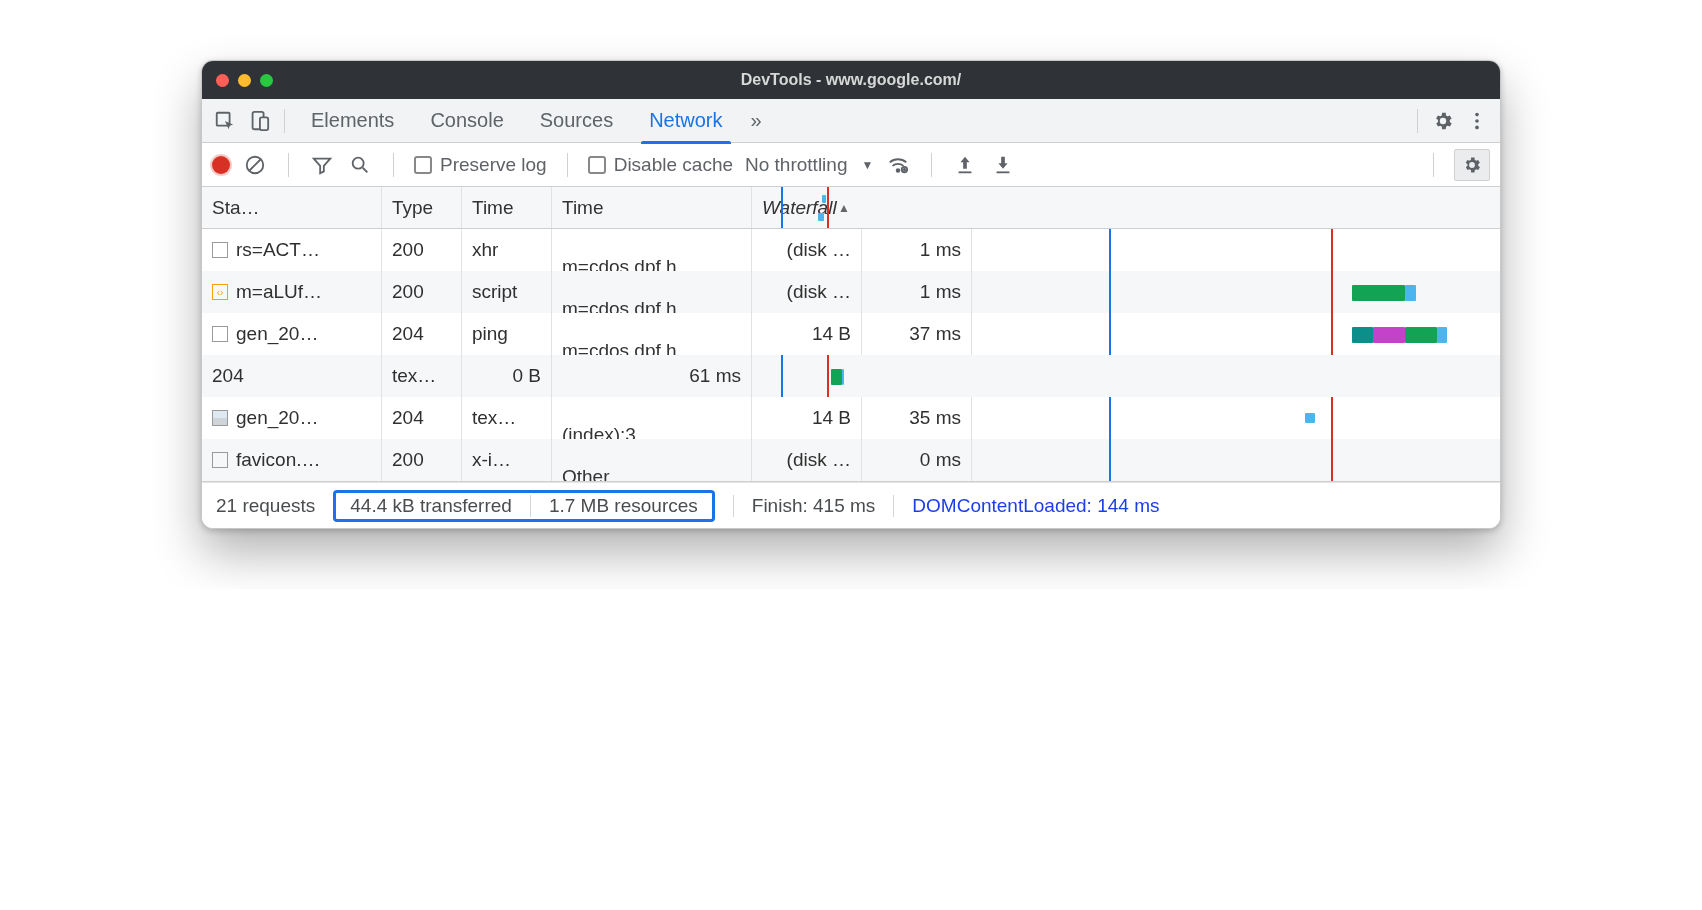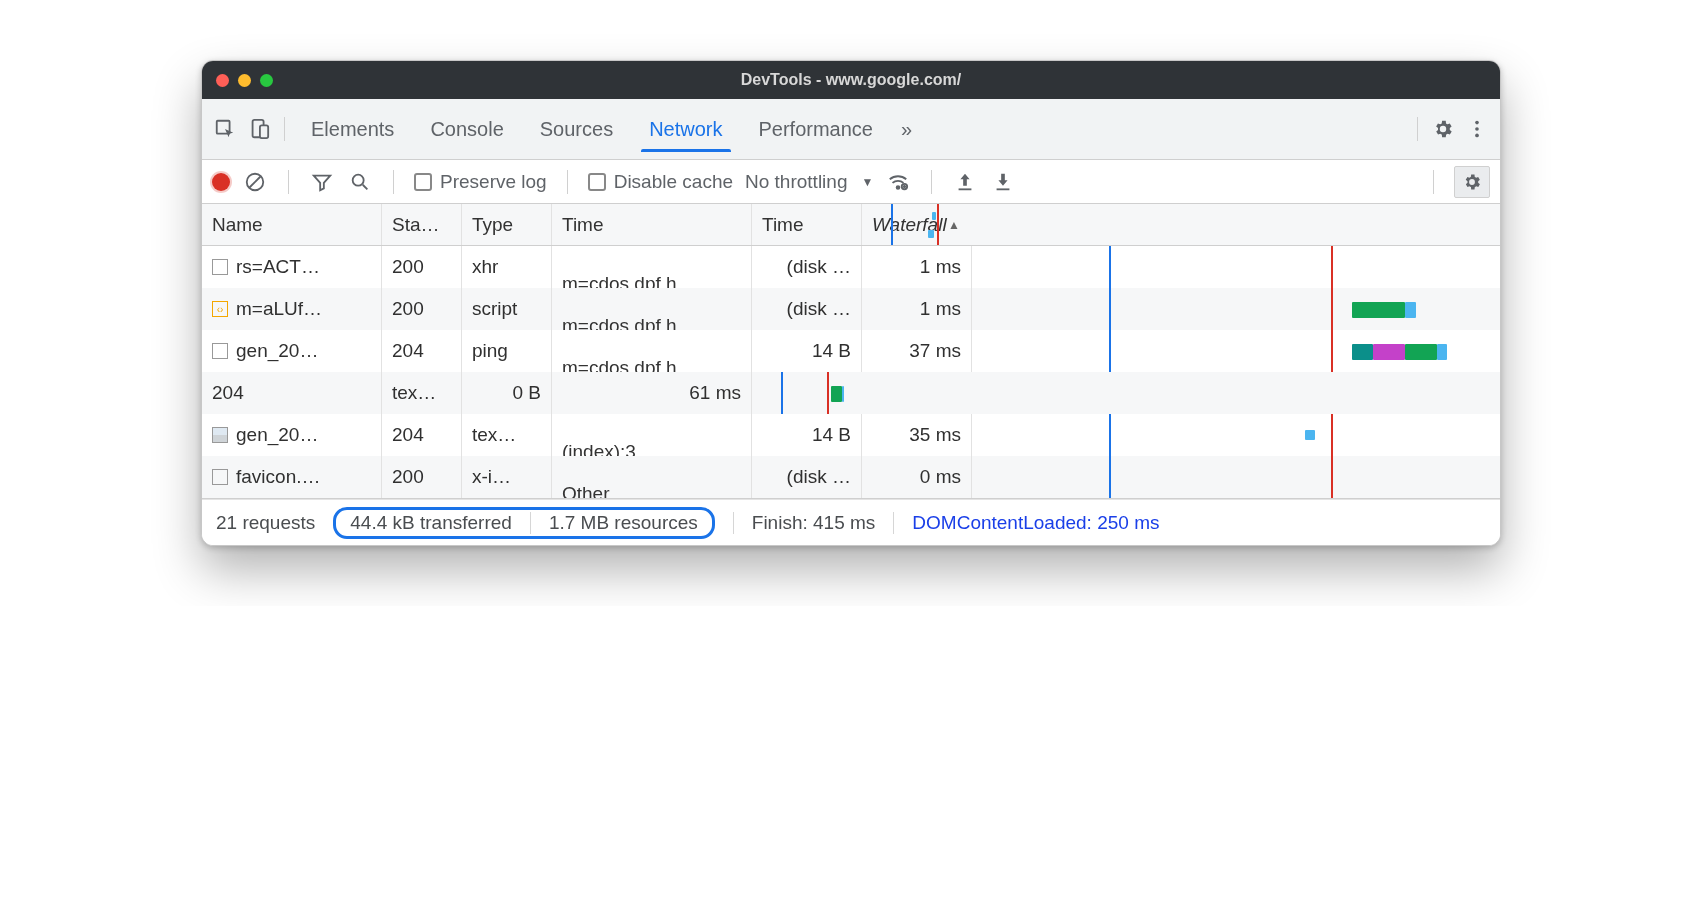--- a/index.html
+++ b/index.html
@@ -39,21 +39,21 @@
     text-align: center;
     color: #d8d8d8;
     font-size: 16px;
     font-weight: 600;
     pointer-events: none;
   }
   
   .tabs {
     display: flex;
     align-items: center;
-    height: 61px;
+    height: 44px;
     background: #f1f3f4;
     border-bottom: 1px solid #cfcfcf;
     padding: 0 6px;
   }
   .tool-icon {
     width: 34px; height: 34px;
     display: flex; align-items: center; justify-content: center;
     color: #5f6368;
     cursor: pointer;
   }
@@ -164,21 +164,21 @@
     padding: 0 14px;
     background: #fff;
     font-size: 19px;
     color: #4a4d50;
     border-top: 1px solid #e4e4e4;
     gap: 18px;
   }
   .statusbar .pill {
     display: flex; gap: 18px;
     border: 3px solid #1a73e8;
-    border-radius: 14px;
+    border-radius: 4px;
     padding: 2px 14px;
   }
   .statusbar .sep2 { width:1px; height:22px; background:#d6d6d6; }
   .statusbar .dcl { color: #1a3fe8; }
 </style>
 </head>
 <body>
 
 <div class="window">
 
@@ -203,21 +203,20 @@
         <rect x="5" y="2" width="12" height="19" rx="2"></rect>
         <rect x="13" y="8" width="9" height="14" rx="2" fill="#f1f3f4"></rect>
       </svg>
     </div>
     <div class="sep"></div>
     <div id="tabs-container" style="display: flex;">
         <div class="tab">Elements</div>
         <div class="tab">Console</div>
         <div class="tab">Sources</div>
         <div class="tab active">Network</div>
-        <div class="tab">Performance</div>
       </div>
     <div class="chevrons">»</div>
     <div class="flex-grow"></div>
     <div class="sep"></div>
     <div class="tool-icon gear">
       <svg viewBox="0 0 24 24" fill="currentColor">
           <path d="M19.4 13a7.5 7.5 0 0 0 0-2l2-1.6-2-3.4-2.4.9a7.5 7.5 0 0 0-1.7-1L15 3h-4l-.4 2.9a7.5 7.5 0 0 0-1.7 1l-2.4-.9-2 3.4L6.6 11a7.5 7.5 0 0 0 0 2l-2 1.6 2 3.4 2.4-.9a7.5 7.5 0 0 0 1.7 1L11 21h4l.4-2.9a7.5 7.5 0 0 0 1.7-1l2.4.9 2-3.4-2.1-1.6ZM12 15.5A3.5 3.5 0 1 1 15.5 12 3.5 3.5 0 0 1 12 15.5Z"></path>
         </svg>
     </div>
     <div class="tool-icon kebab">
@@ -289,21 +288,20 @@
     <div class="sep"></div>
     <div class="gear-box">
       <svg width="20" height="20" viewBox="0 0 24 24" fill="#5f6368">
           <path d="M19.4 13a7.5 7.5 0 0 0 0-2l2-1.6-2-3.4-2.4.9a7.5 7.5 0 0 0-1.7-1L15 3h-4l-.4 2.9a7.5 7.5 0 0 0-1.7 1l-2.4-.9-2 3.4L6.6 11a7.5 7.5 0 0 0 0 2l-2 1.6 2 3.4 2.4-.9a7.5 7.5 0 0 0 1.7 1L11 21h4l.4-2.9a7.5 7.5 0 0 0 1.7-1l2.4.9 2-3.4-2.1-1.6ZM12 15.5A3.5 3.5 0 1 1 15.5 12 3.5 3.5 0 0 1 12 15.5Z"></path>
         </svg>
     </div>
   </div>
 
   <div class="table">
     <div class="thead">
-      <div class="th">Name</div>
       <div class="th">Sta…</div>
       <div class="th">Type</div>
       <div class="th">Time</div>
       <div class="th">Time</div>
       <div class="th waterfall">
         <span>Waterfall</span>
         <span class="sort-triangle">▲</span>
         <div class="wf-headerbars" id="wf-header" style="position:absolute;inset:0;">
         <div class="wf-blue-line" style="left: 26%;"></div>
             <div class="wf-red-line" style="left: 68%;"></div>
@@ -481,16 +479,16 @@
   <div class="statusbar">
     <span>21 requests</span>
     <div class="pill">
       <span>44.4 kB transferred</span>
       <div class="sep2"></div>
       <span>1.7 MB resources</span>
     </div>
     <div class="sep2"></div>
     <span>Finish: 415 ms</span>
     <div class="sep2"></div>
-    <span class="dcl">DOMContentLoaded: 250 ms</span>
+    <span class="dcl">DOMContentLoaded: 144 ms</span>
   </div>
 
 </div>
 
 </body></html>

